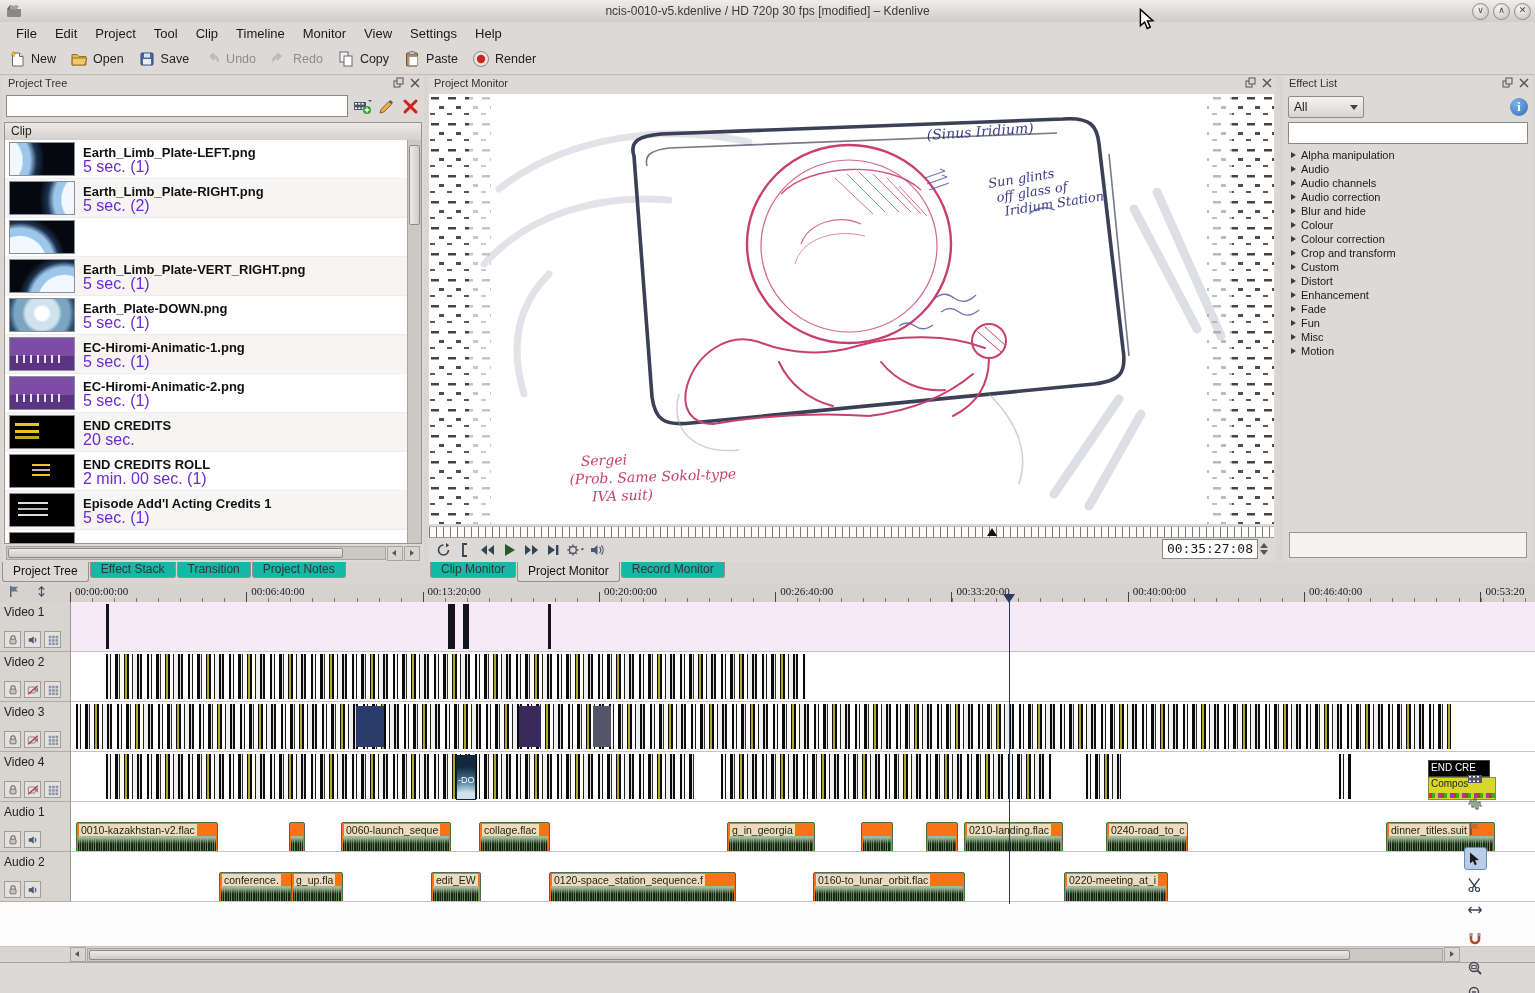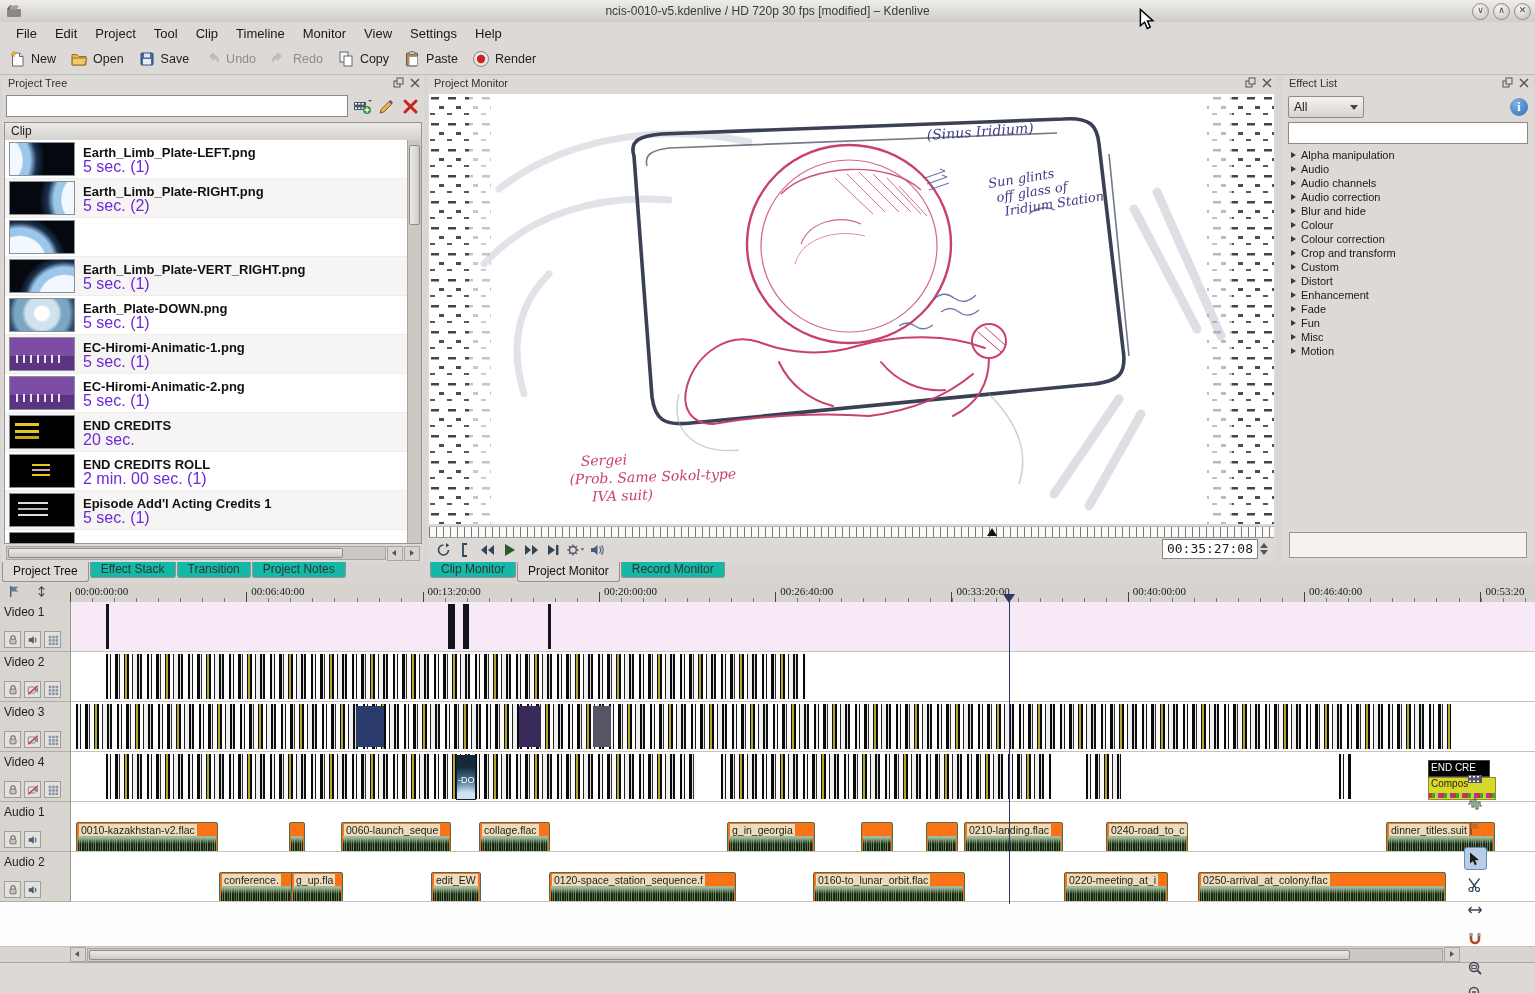--- a/index.html
+++ b/index.html
@@ -976,24 +976,20 @@
           <div class="wave"></div>
         </div>
         <div class="aclip" style="left: 742px; width: 150px;">
           <span class="lbl">0160-to_lunar_orbit.flac</span>
           <div class="wave"></div>
         </div>
         <div class="aclip" style="left: 993px; width: 102px;">
           <span class="lbl">0220-meeting_at_i</span>
           <div class="wave"></div>
         </div>
-        <div class="aclip" style="left: 1127px; width: 246px;">
-          <span class="lbl">0250-arrival_at_colony.flac</span>
-          <div class="wave"></div>
-        </div>
       </div>
     </div>
   </div>
 <div id="tl-void"></div>
 <div id="playhead-tri" style="left: 1003px;"></div>
 <div id="playhead-line" style="left: 1009px;"></div>
 <div id="tl-hscroll">
   <span class="sq-btn left">
       <i></i>
     </span>

